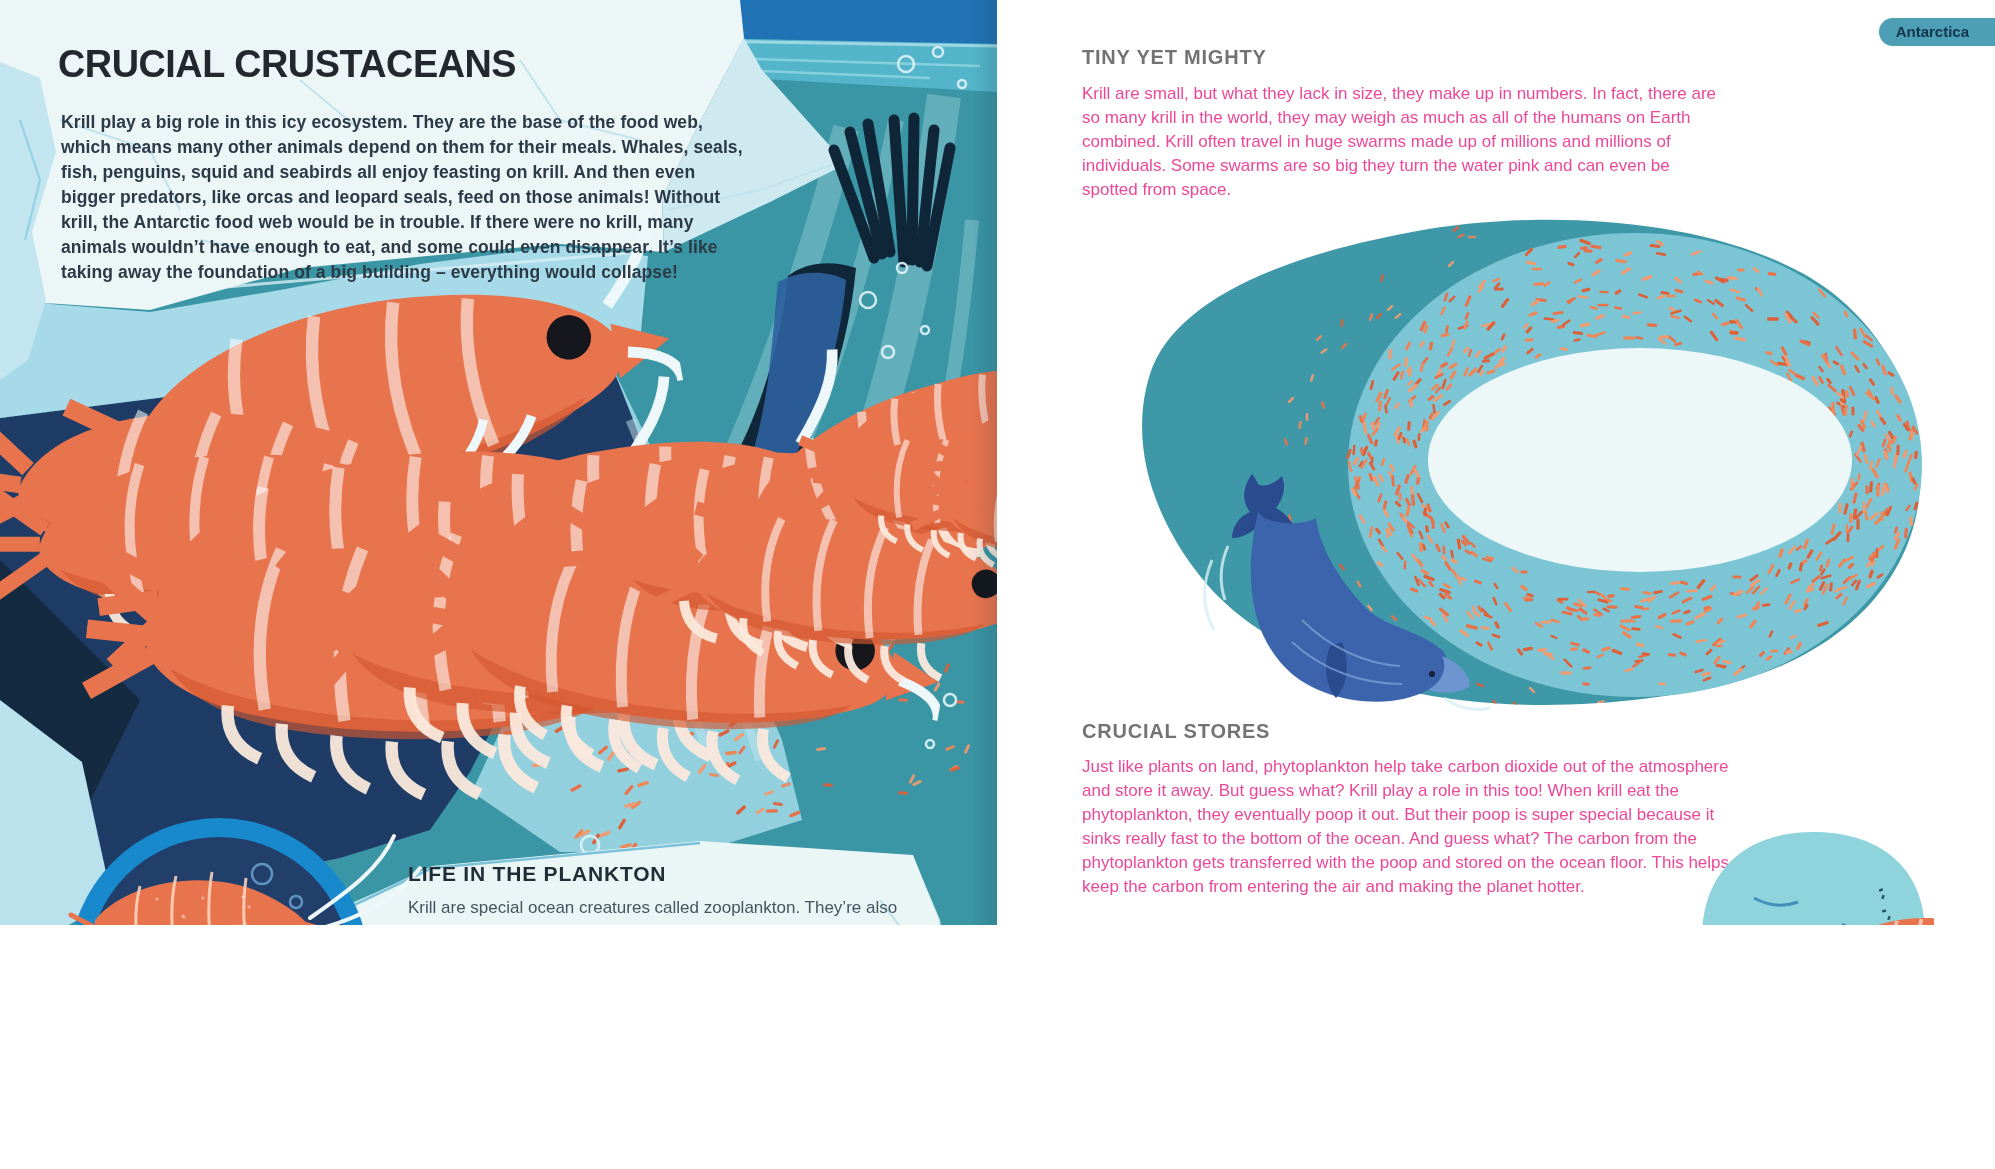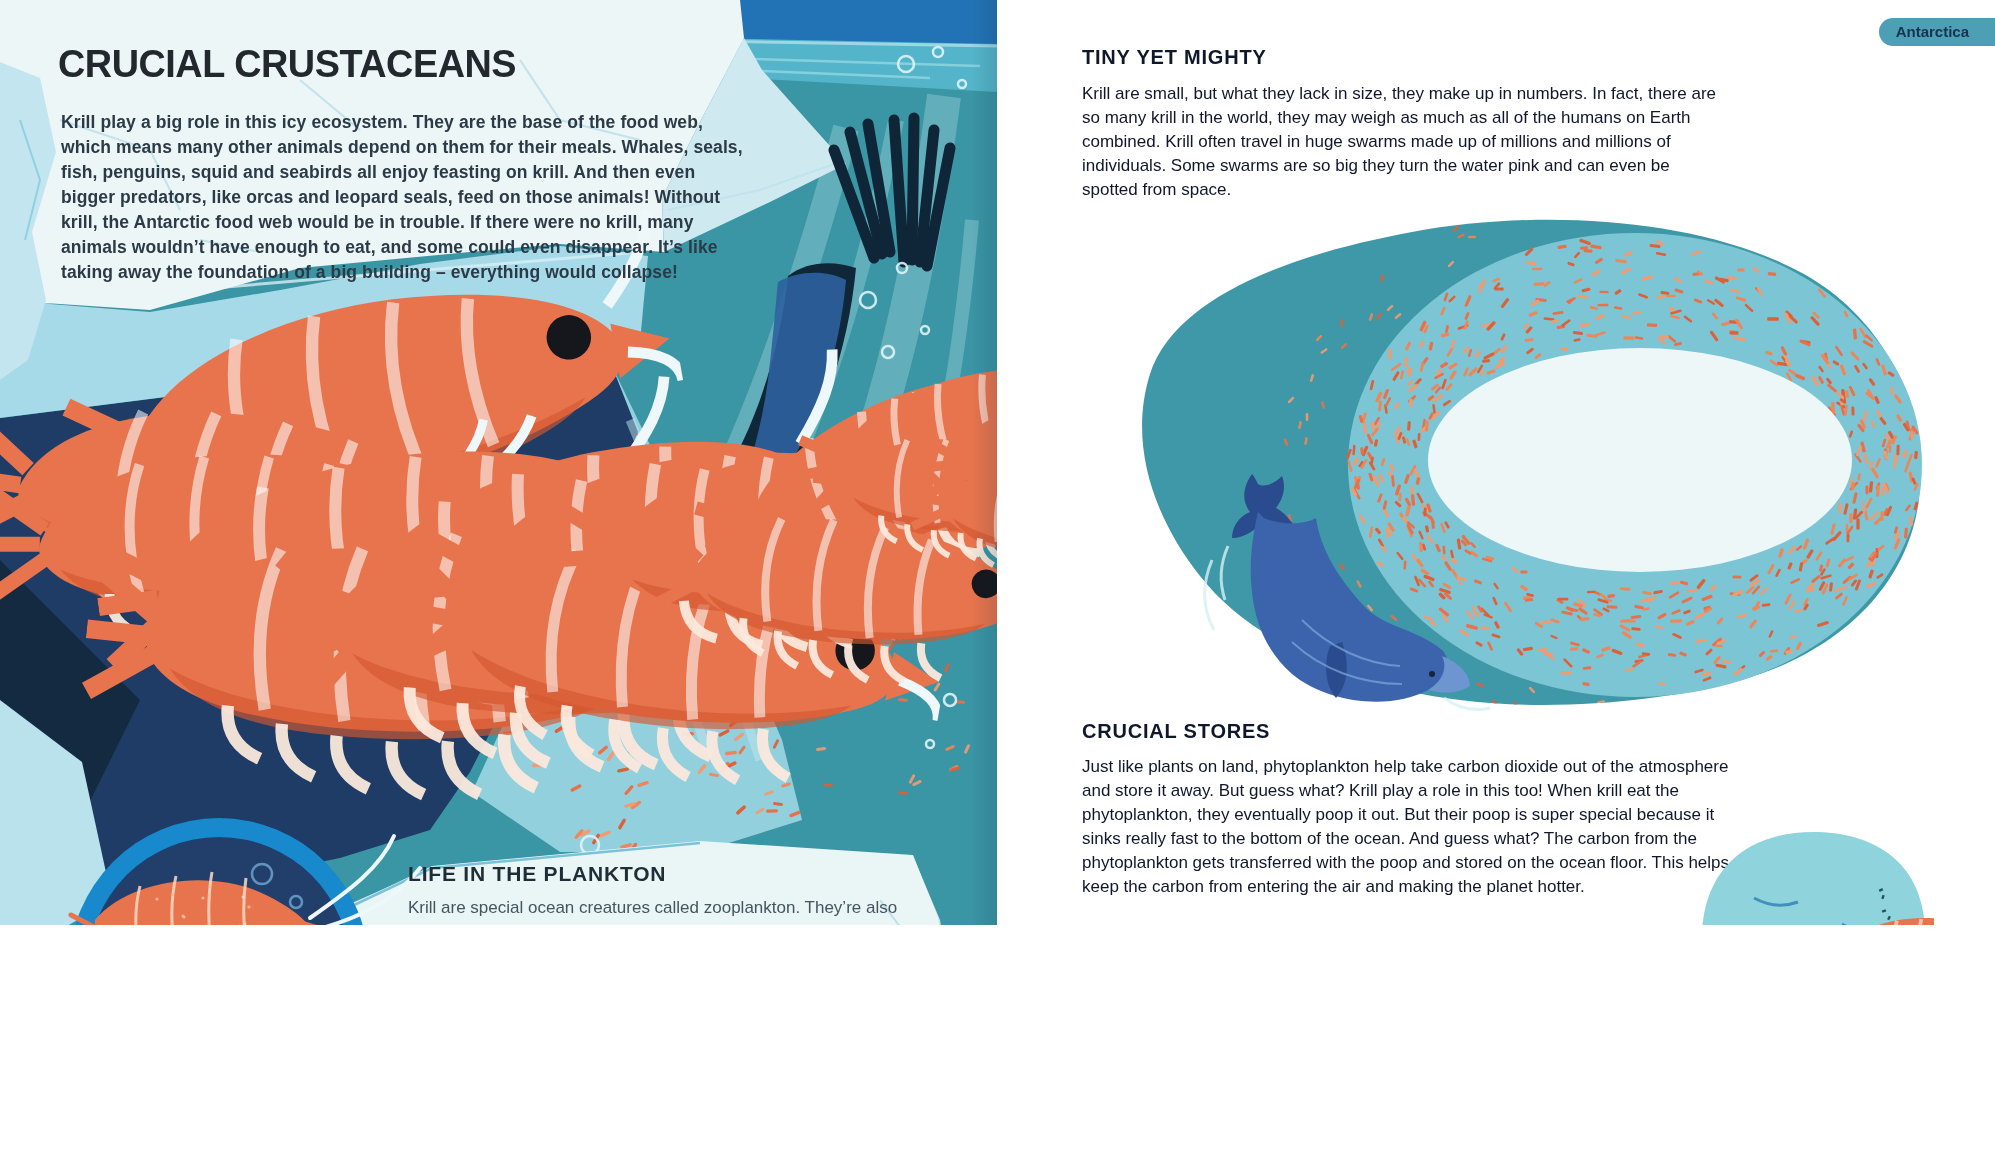--- a/index.html
+++ b/index.html
@@ -17,24 +17,24 @@
          font-size:17.5px;line-height:25px;font-weight:700;color:#2b3a46;letter-spacing:.1px;}
   .plankton-head{position:absolute;left:408px;top:862px;margin:0;font-size:21px;font-weight:700;
          letter-spacing:.8px;color:#1f2d36;}
   .plankton-body{position:absolute;left:408px;top:896px;width:492px;margin:0;
          font-size:17px;line-height:24.5px;color:#44555f;}
   .pagenum{position:absolute;font-size:15px;font-weight:700;}
   .pn-left{left:60px;top:1104px;color:#1d2f3e;}
   .pn-right{left:902px;top:1102px;color:#3a3a3a;}
   .tab{position:absolute;top:18px;right:0;padding:5px 26px 6px 17px;border-radius:16px 0 0 16px;
        background:#4d9fb6;color:#15344e;font-size:15px;font-weight:700;}
-  .sec-head{position:absolute;margin:0;font-size:20px;font-weight:700;letter-spacing:.8px;color:#0f172a;}
+  .sec-head{position:absolute;margin:0;font-size:20px;font-weight:700;letter-spacing:.8px;color:#737373;}
   .h-tiny{left:85px;top:46px;}
   .h-carbon{left:85px;top:720px;}
-  .sec-body{position:absolute;margin:0;font-size:17px;line-height:24px;color:#0f172a;}
+  .sec-body{position:absolute;margin:0;font-size:17px;line-height:24px;color:#ec4899;}
   .b-tiny{left:85px;top:82px;width:648px;}
   .b-carbon{left:85px;top:755px;width:658px;}
   .swarm-svg{position:absolute;left:95px;top:212px;}
   .quote{position:absolute;left:430px;top:417px;width:424px;text-align:center;
          font-size:15.5px;line-height:21.5px;color:#474747;}
   .pill{position:absolute;background:#202324;color:#a3a3a3;font-size:15px;padding:5px 17px;
         border-radius:999px;white-space:nowrap;}
   .pill-absorbs{left:146px;top:946px;}
   .pill-stores{left:722px;top:972px;}
   .arrow{position:absolute;background:#ee7040;

